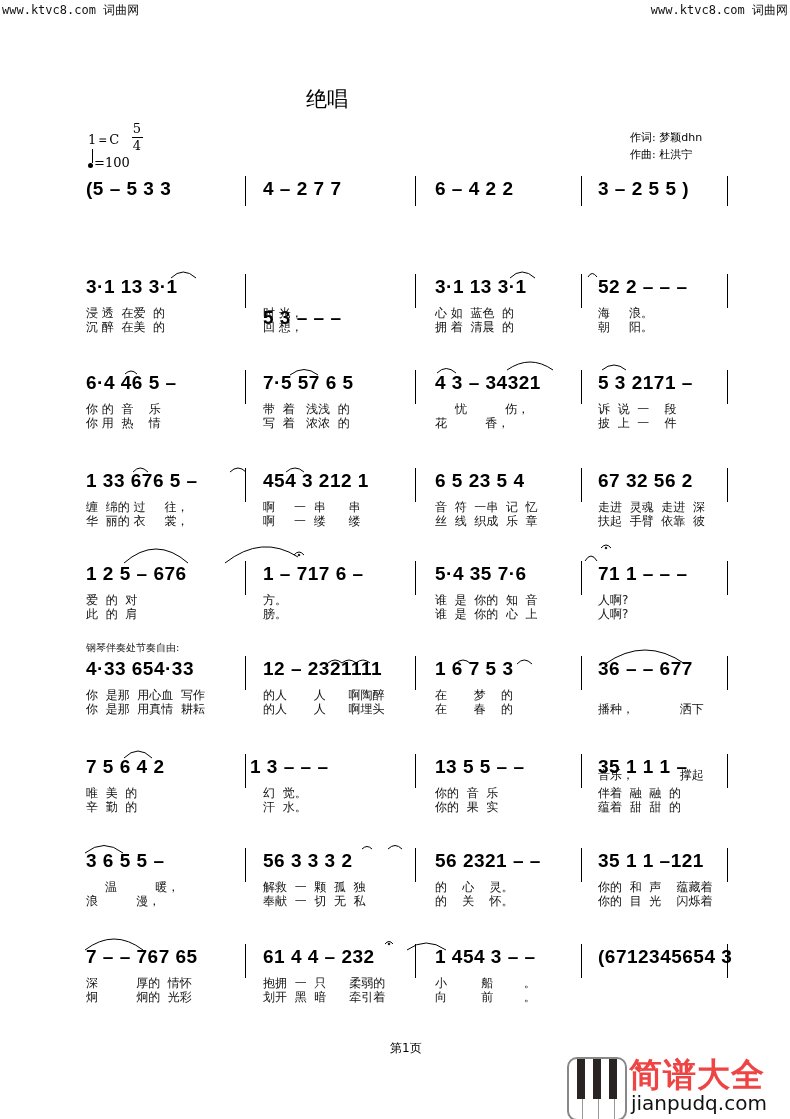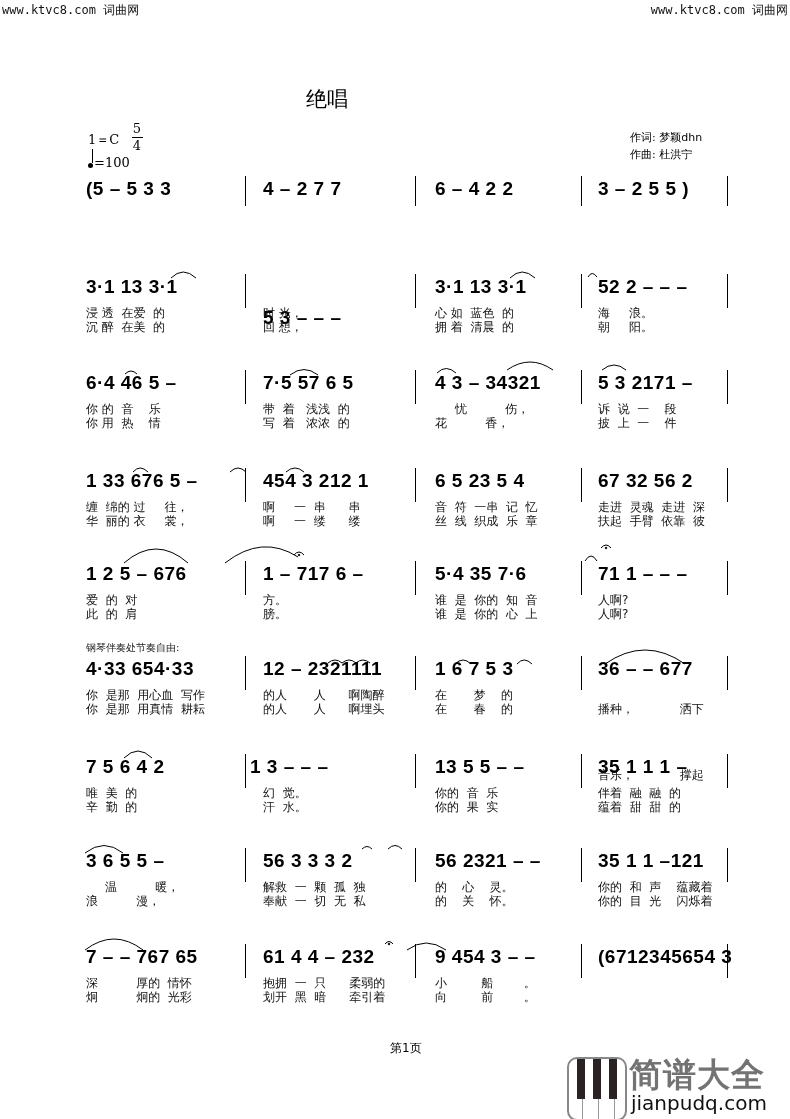--- a/index.html
+++ b/index.html
@@ -17,21 +17,21 @@
   .credits { position:absolute; left:630px; top:129px; font-size:11px; line-height:17px; }
   .barline { position:absolute; width:1px; background:#000; }
   .notes { position:absolute; font-family:"Liberation Sans", sans-serif; font-weight:bold; font-size:19px; white-space:pre; letter-spacing:0.5px; }
   .lyr { position:absolute; font-size:12px; line-height:15px; white-space:pre; color:#111; }
   .note-hint { position:absolute; left:86px; top:641px; font-size:10px; color:#222; }
   .footer { position:absolute; left:390px; top:1040px; font-size:12px; }
   .logo { position:absolute; left:567px; top:1053px; width:223px; height:66px; }
   .logo .keys { position:absolute; left:0; top:4px; width:56px; height:60px; border:2px solid #888; border-radius:10px; background:#fff; overflow:hidden; }
   .logo .bk { position:absolute; top:0; width:8px; height:40px; background:#2a2323; }
   .logo .wl { position:absolute; top:40px; width:1px; height:20px; background:#999; }
-  .logo .cn { position:absolute; left:62px; top:0; font-size:33px; font-weight:bold; letter-spacing:1px; color:#737373; }
+  .logo .cn { position:absolute; left:62px; top:0; font-size:33px; font-weight:bold; letter-spacing:1px; color:#ef4444; }
   .logo .en { position:absolute; left:64px; top:38px; font-size:20px; color:#111; }
   svg.ov { position:absolute; left:0; top:0; pointer-events:none; }
 </style>
 </head>
 <body>
 
 <div class="hdr left">www.ktvc8.com 词曲网</div>
 <div class="hdr right">www.ktvc8.com 词曲网</div>
 
 <div class="title">绝唱</div>
@@ -176,21 +176,21 @@
     <div class="barline" style="left: 245px; top: 944px; height: 34px;"></div>
     <div class="barline" style="left: 415px; top: 944px; height: 34px;"></div>
     <div class="barline" style="left: 581px; top: 944px; height: 34px;"></div>
     <div class="barline" style="left: 727px; top: 944px; height: 34px;"></div>
     <div class="notes" style="left: 86px; top: 946px;">7 – – 767 65</div>
     <div class="lyr" style="left: 86px; top: 976px;">深          厚的  情怀</div>
     <div class="lyr" style="left: 86px; top: 990px;">炯          炯的  光彩</div>
     <div class="notes" style="left: 263px; top: 946px;">61 4 4 – 232</div>
     <div class="lyr" style="left: 263px; top: 976px;">抱拥  一  只      柔弱的</div>
     <div class="lyr" style="left: 263px; top: 990px;">划开  黑  暗      牵引着</div>
-    <div class="notes" style="left: 435px; top: 946px;">9 454 3 – –</div>
+    <div class="notes" style="left: 435px; top: 946px;">1 454 3 – –</div>
     <div class="lyr" style="left: 435px; top: 976px;">小         船        。</div>
     <div class="lyr" style="left: 435px; top: 990px;">向         前        。</div>
     <div class="notes" style="left: 598px; top: 946px;">(6712345654 3</div>
   </div>
 
 <svg class="ov" width="790" height="1119">
   <g fill="none" stroke="#000" stroke-width="1">
     <path d="M171 278 Q183 266 196 278"></path>
     <path d="M510 278 Q522 266 535 278"></path>
     <path d="M588 277 Q592 270 597 277"></path>

